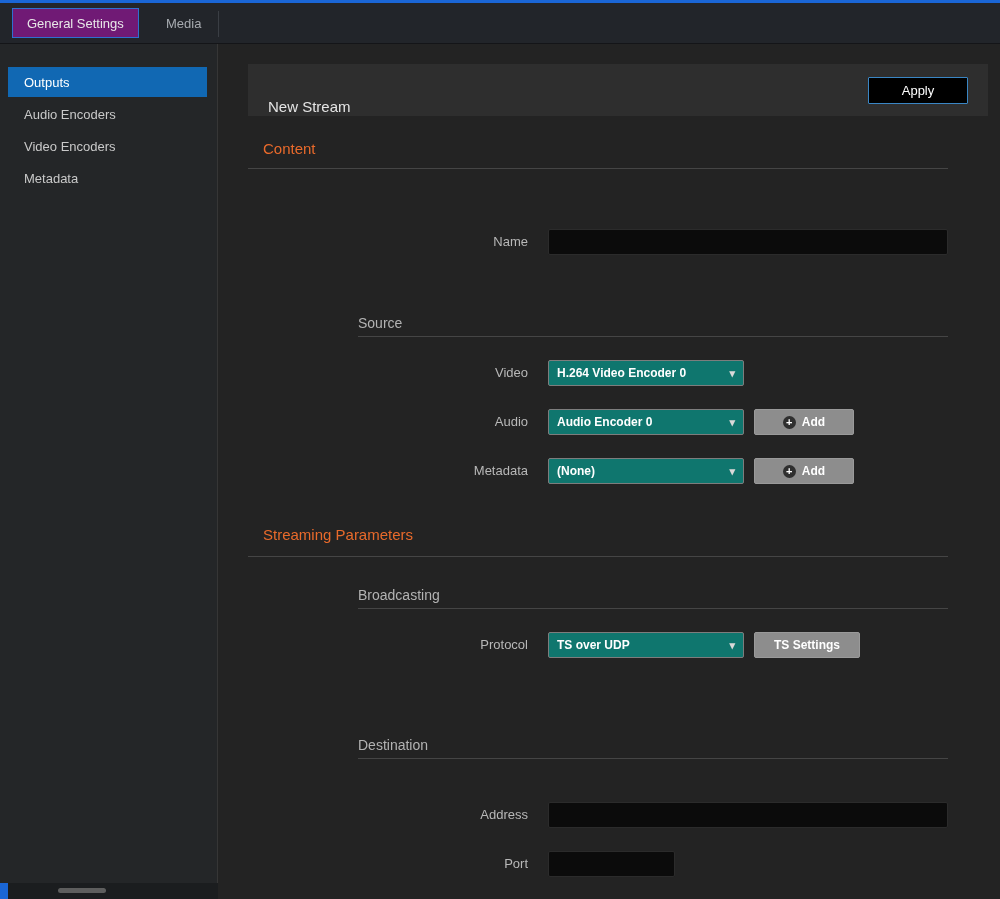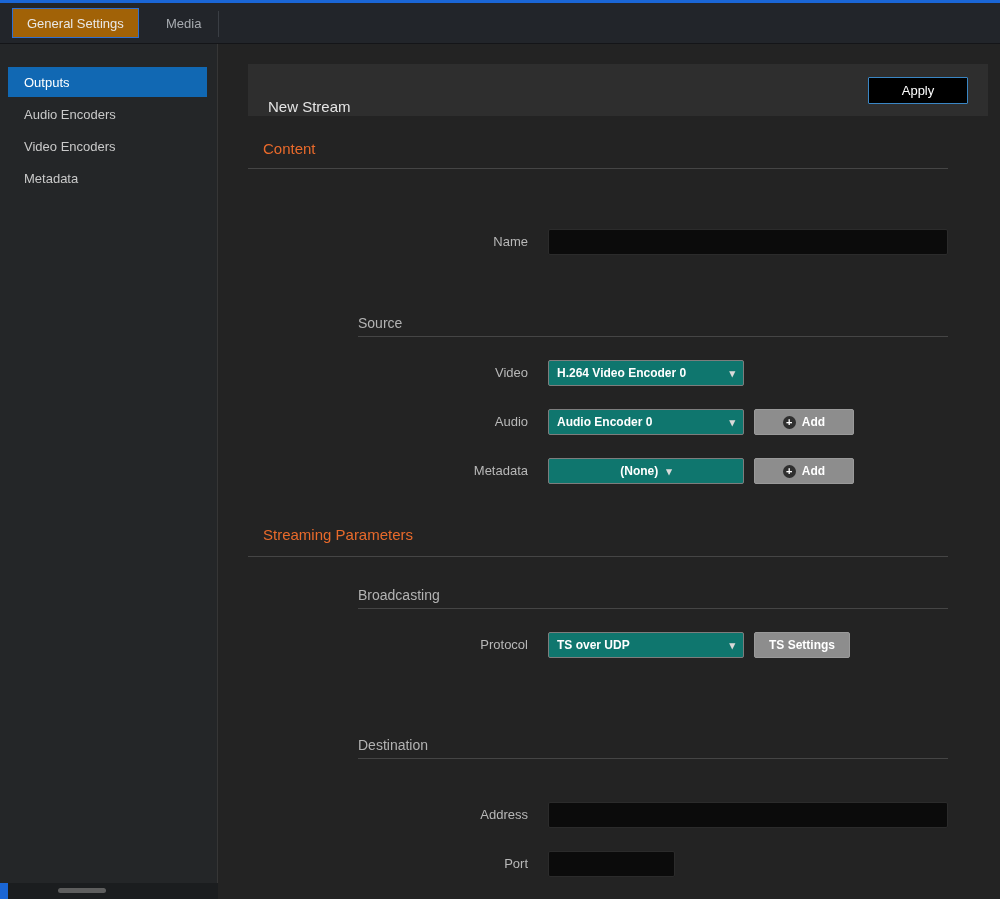--- a/index.html
+++ b/index.html
@@ -13,21 +13,21 @@
   .topbar {
     position:absolute; top:0; left:0; width:1000px; height:44px;
     background:#22252a; border-top:3px solid #1a66d6;
     border-bottom:1px solid #141518;
   }
   .tab {
     position:absolute; top:5px; height:30px; display:flex; align-items:center;
     padding:0 14px; font-size:13px; color:#a7abb0; cursor:pointer;
   }
   .tab.active {
-    border:1px solid #2f6fd0; color:#e8e8e8; background:#a16207;justify-content:center;
+    border:1px solid #2f6fd0; color:#e8e8e8; background:#701a75;justify-content:center;
   }
   .topbar-divider {
     position:absolute; top:8px; left:218px; width:1px; height:26px; background:#3a3e44;
   }
   
   .sidebar {
     position:absolute; top:44px; left:0; width:218px; height:855px;
     background:#242628; border-right:1px solid #363636;
   }
   .sb-item {
@@ -160,41 +160,41 @@
   <div class="dropdown" style="top:409px;">
     <span>Audio Encoder 0</span>
     <span class="caret">▾</span>
   </div>
   <div class="gray-btn" style="top:409px; left:754px; width:100px;">
     <span class="plus-icon">+</span>
     <span>Add</span>
   </div>
 
   <div class="field-label" style="top:458px;">Metadata</div>
-  <div class="dropdown" style="top:458px;justify-content:center;">
+  <div class="dropdown" style="top:458px;">
     <span>(None)</span>
     <span class="caret">▾</span>
   </div>
   <div class="gray-btn" style="top:458px; left:754px; width:100px;">
     <span class="plus-icon">+</span>
     <span>Add</span>
   </div>
 
   <div class="section-title" style="top:526px;">Streaming Parameters</div>
   <div class="rule major" style="top:556px;"></div>
 
   <div class="sub-title" style="top:587px;">Broadcasting</div>
   <div class="rule minor" style="top:608px;"></div>
 
   <div class="field-label" style="top:632px;">Protocol</div>
   <div class="dropdown" style="top:632px;">
     <span>TS over UDP</span>
     <span class="caret">▾</span>
   </div>
-  <div class="gray-btn" style="top:632px; left:754px; width:96px;">
+  <div class="gray-btn" style="top:632px; left:754px; width:106px;">
     <span>TS Settings</span>
   </div>
 
   <div class="sub-title" style="top:737px;">Destination</div>
   <div class="rule minor" style="top:758px;"></div>
 
   <div class="field-label" style="top:802px;">Address</div>
   <input class="text-input" style="top: 802px; left: 548px; width: 400px;" value="">
 
   <div class="field-label" style="top:851px;">Port</div>

